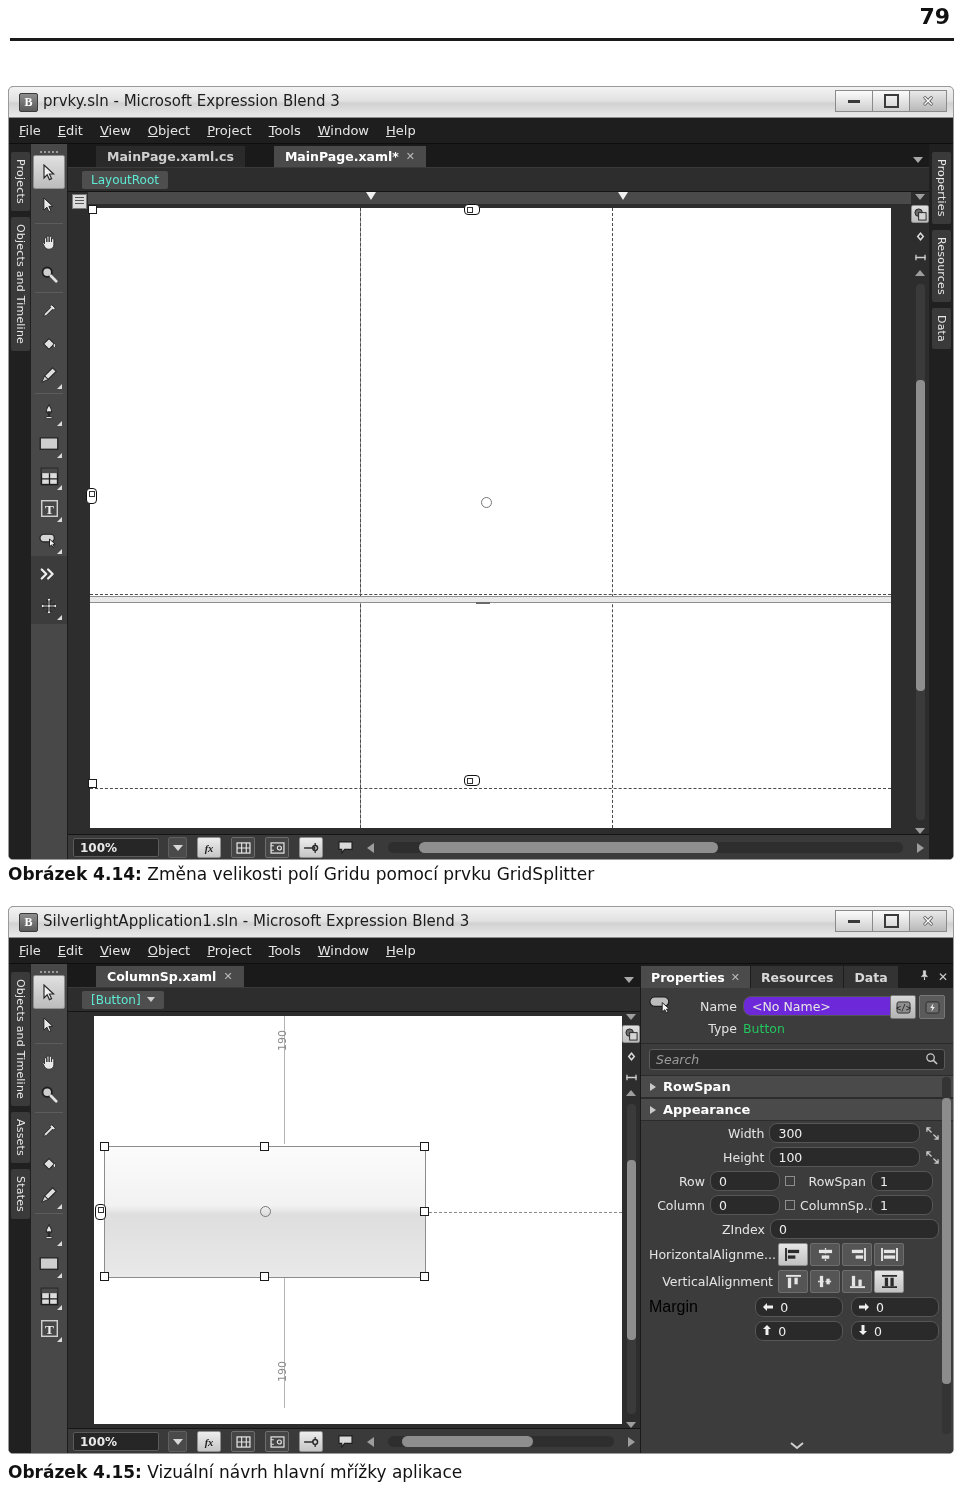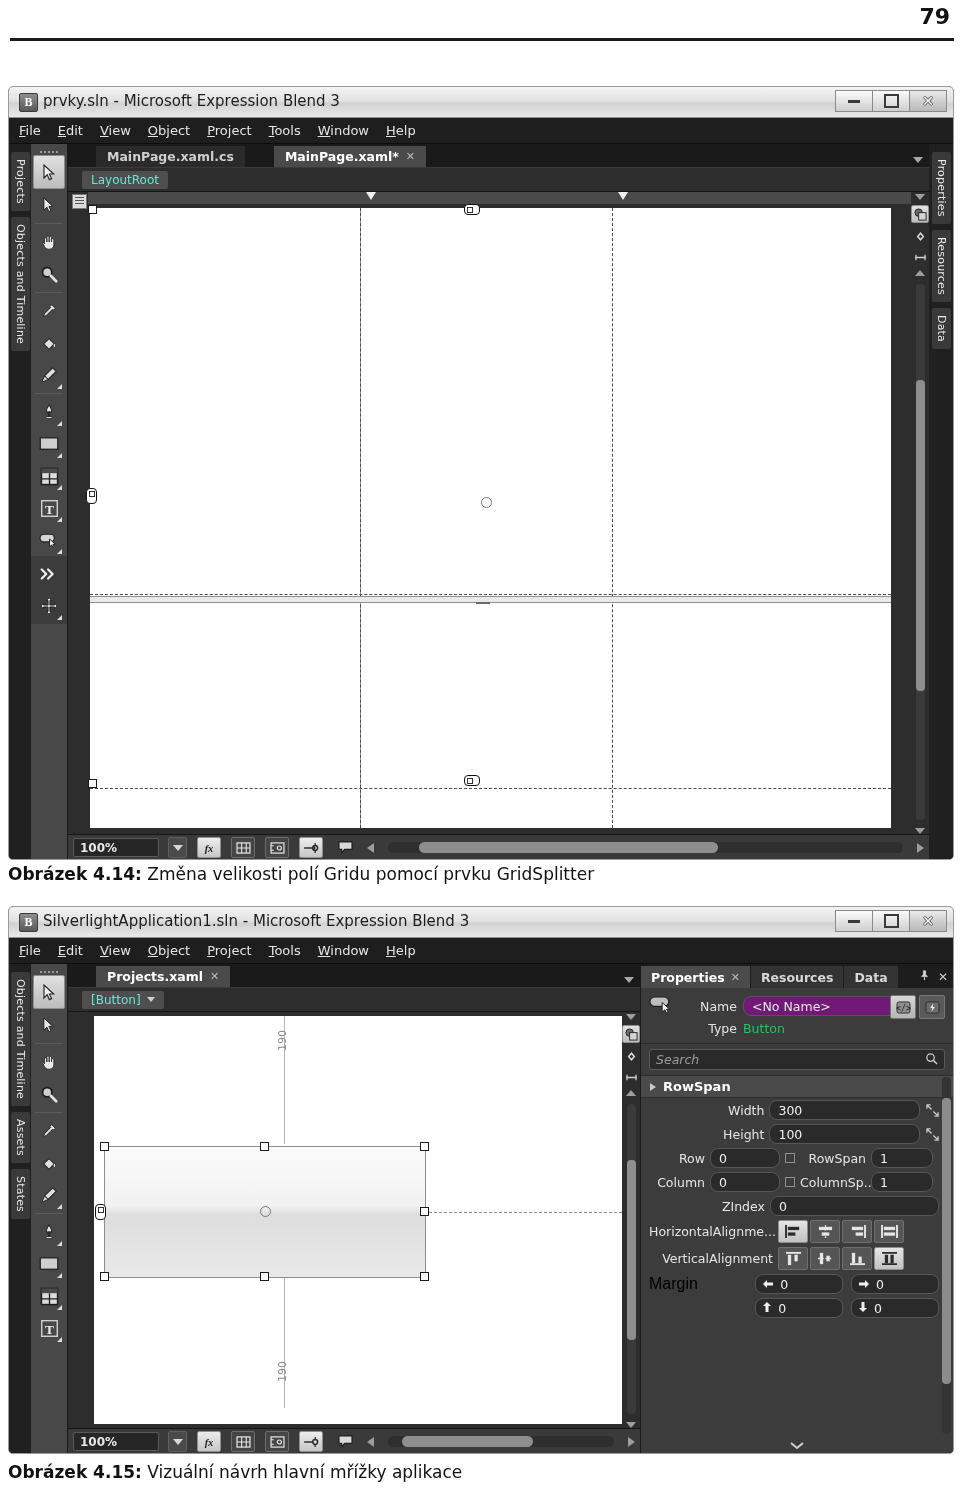--- a/index.html
+++ b/index.html
@@ -245,21 +245,21 @@
     background:#333;margin-right:1px;white-space:nowrap;
   }
   .ptab.active{background:#4b4b4b;color:#fff;}
   .ptab .x{font-weight:400;font-size:11px;color:#bbb;}
   .prop-tabs .pinx{position:absolute;right:5px;bottom:4px;display:flex;gap:8px;align-items:center;color:#cfcfcf;font-size:12px;}
 
   .prop-id{background:#3c3c3c;padding:6px 8px 4px 8px;position:relative;border-bottom:1px solid #2a2a2a;}
   .prop-id-row{display:flex;align-items:center;gap:6px;margin-bottom:3px;}
   .prop-lbl{font-size:12.5px;color:#e2e2e2;font-family:"DejaVu Sans", sans-serif;text-align:right;}
   .prop-field{
-    background:#701a75;border:1px solid #555;border-radius:8px;height:18px;
+    background:#6d28d9;border:1px solid #555;border-radius:8px;height:18px;
     color:#e6e6e6;font-size:12.5px;display:flex;align-items:center;padding-left:8px;
     font-family:"DejaVu Sans", sans-serif;
   }
   .evbtns{position:absolute;right:8px;top:7px;display:flex;gap:3px;}
   .evbtn{width:24px;height:22px;border:1px solid #777;border-radius:2px;background:#5a5a5a;display:flex;align-items:center;justify-content:center;color:#e8e8e8;font-size:11px;}
   .evbtn.sel{background:linear-gradient(to bottom,#d8d8d8,#b4b4b4);color:#222;}
   .searchrow{padding:5px 8px;}
   .searchbox{
     height:19px;background:#2a2a2a;border:1px solid #5a5a5a;border-radius:3px;
     display:flex;align-items:center;justify-content:space-between;padding:0 6px;
@@ -685,21 +685,21 @@
             <rect x="1.8" y="1.8" width="16.4" height="16.4" fill="none" stroke="#cfcfcf" stroke-width="1.5"></rect>
             <text x="10" y="15.5" font-size="14" font-family="'Liberation Serif',serif" fill="#efefef" text-anchor="middle" font-weight="700">T</text>
           </svg>
         <span class="corner"></span>
       </div>
     </div>
 
     <div class="editor">
       <div class="tabstrip">
         <div class="doctab active">
-          <span>Projects.xaml</span>
+          <span>ColumnSp.xaml</span>
           <span class="x">✕</span>
         </div>
         <span class="caret"></span>
       </div>
 
       <div class="breadcrumbbar">
         <div class="crumb">
           <span>[Button]</span>
           <i class="dn"></i>
         </div>
@@ -865,20 +865,24 @@
         </div>
       </div>
 
       <div class="prop-scroll">
 
         <div class="sec-head">
           <i class="tri-r"></i>
           <span>RowSpan</span>
         </div>
 
+        <div class="sec-head">
+          <i class="tri-r"></i>
+          <span>Appearance</span>
+        </div>
 
 
         <div class="prow">
           <span class="lbl" style="width:118px">Width</span>
           <span class="pfield" style="width:144px">300</span>
           <span class="expicon">
             <svg width="13" height="13" viewBox="0 0 14 14">
                 <path d="M1 5V1h4M13 9v4H9M1 1l5 5M13 13l-5-5" stroke="#c8c8c8" stroke-width="1.4" fill="none"></path>
               </svg>
           </span>

